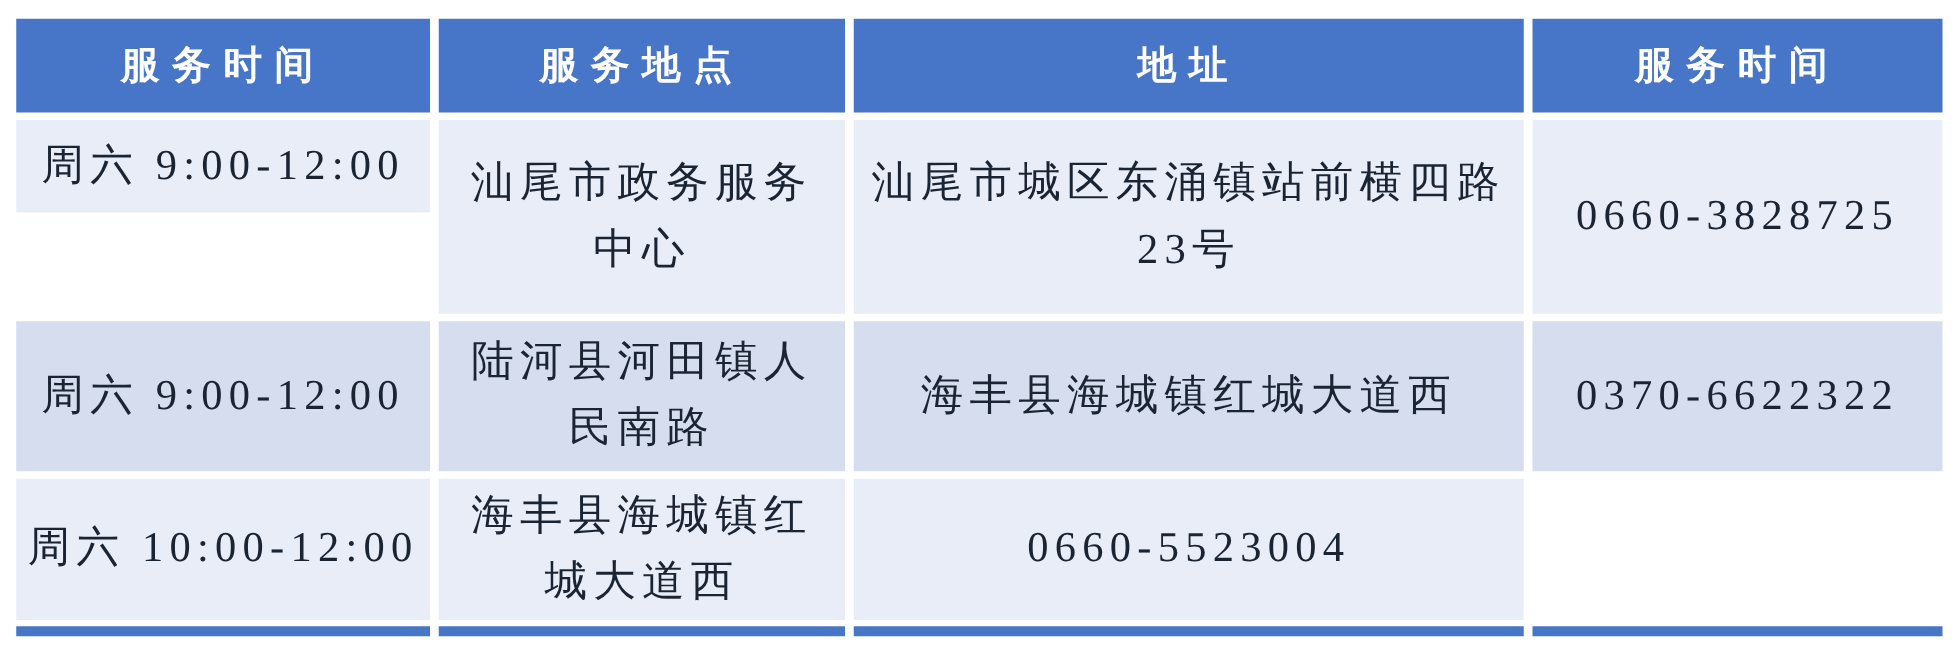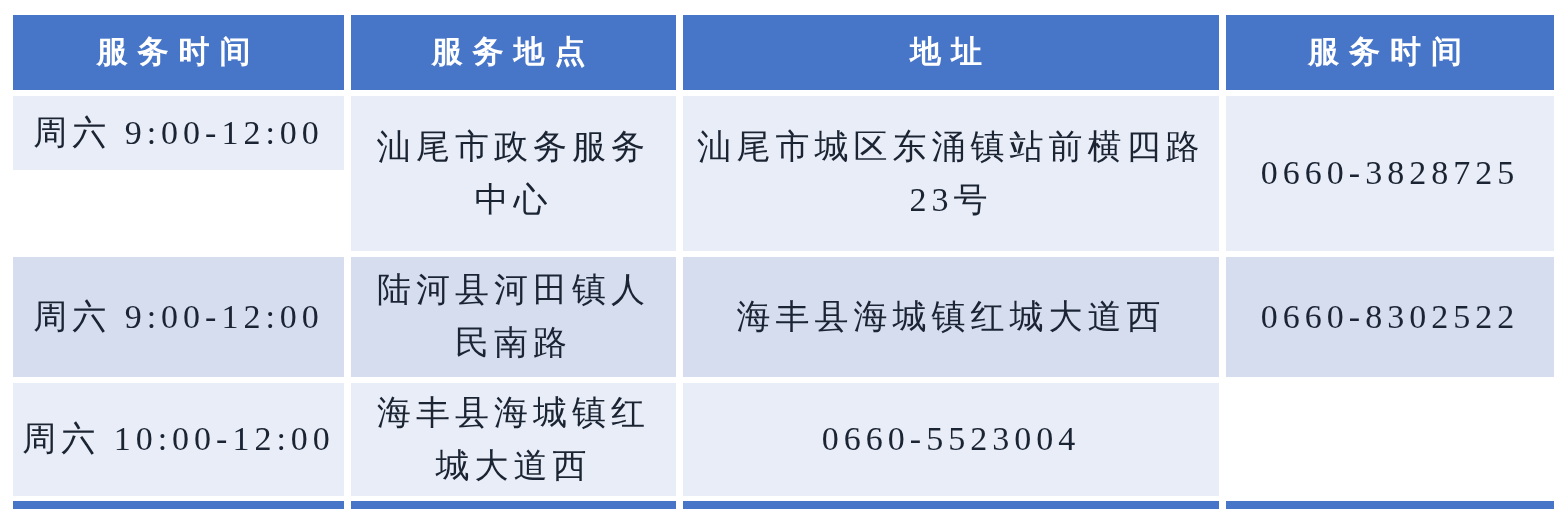--- a/index.html
+++ b/index.html
@@ -95,21 +95,21 @@
   </div>
 
   <div class="t-row row-2 row-medium">
     <div class="cell">周六 9:00-12:00</div>
     <div class="cell">陆河县河田镇人民南路</div>
     <div class="cell">
       <div>
         <div class="addr-line">海丰县海城镇红城大道西</div>
       </div>
     </div>
-    <div class="cell">0660-8302522</div>
+    <div class="cell">0370-6622322</div>
   </div>
 
   <div class="t-row row-3">
     <div class="cell">周六 10:00-12:00</div>
     <div class="cell">海丰县海城镇红城大道西</div>
     <div class="cell">0660-5523004</div>
   </div>
 
   <div class="t-row bar-row">
     <div class="bar"></div>

